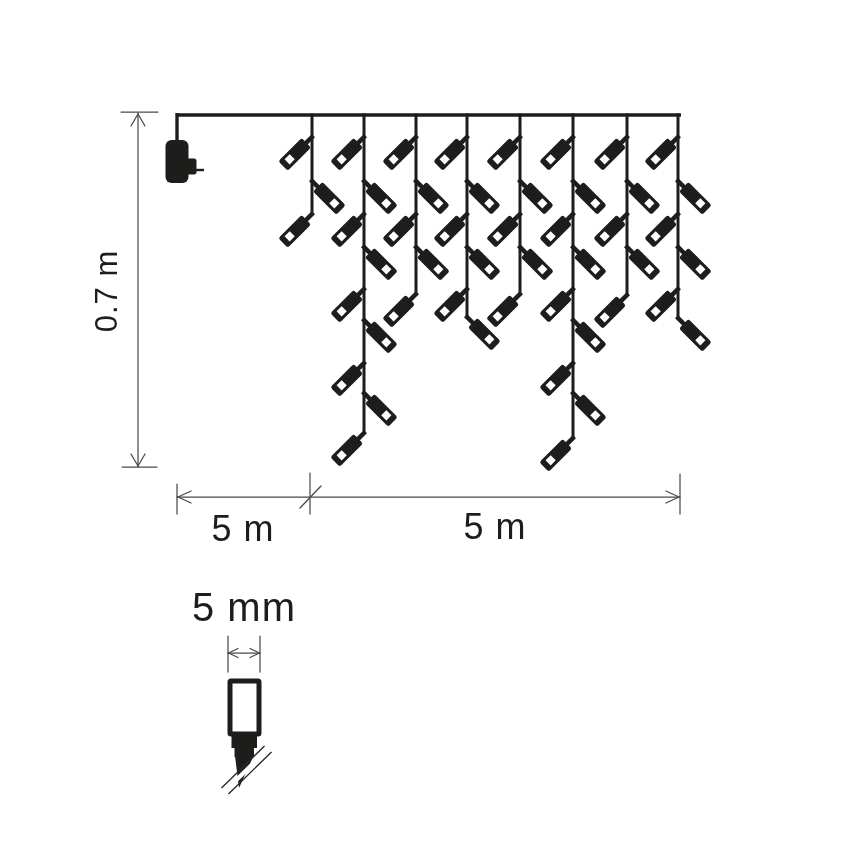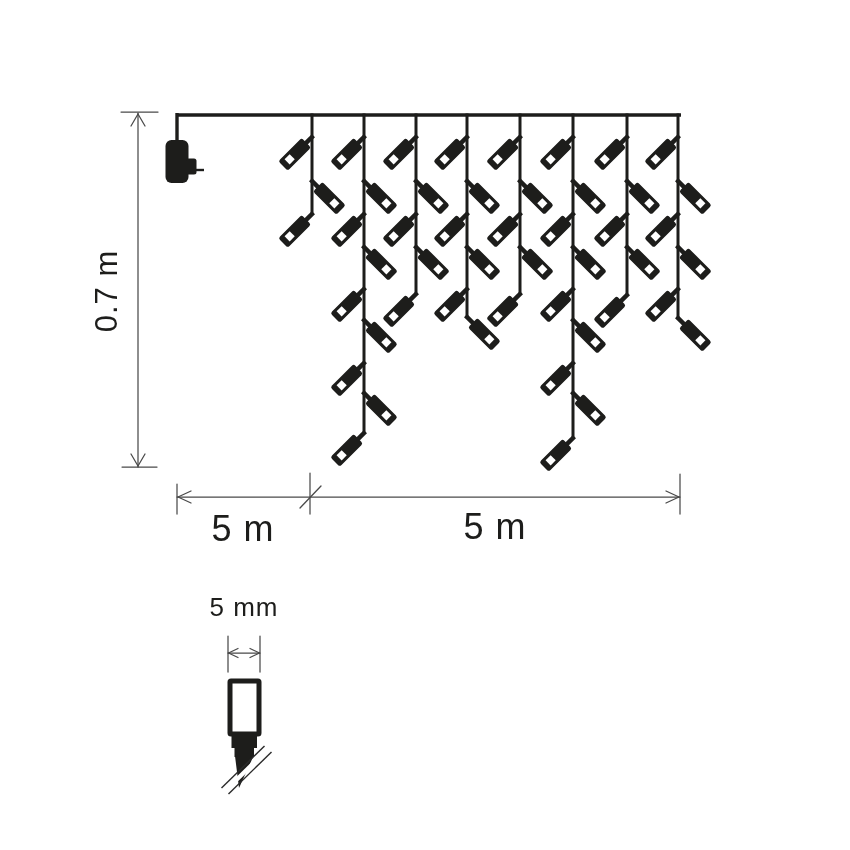--- a/index.html
+++ b/index.html
@@ -27,21 +27,21 @@
     transform: translate(-50%, -50%);
     letter-spacing: 1px;
     line-height: 1;
     user-select: none;
   }
   .lbl.rot {
     transform: translate(-50%, -50%) rotate(-90deg);
   }
   .lbl.size-main { font-size: 36px; text-align: center; }
   .lbl.size-height { font-size: 31px; }
-  .lbl.size-detail { font-size: 26px; }
+  .lbl.size-detail { font-size: 40px; }
 </style>
 </head>
 <body>
 
 <div id="canvas">
   <svg id="diagram-svg" width="850" height="850" viewBox="0 0 850 850">
       <line x1="177" y1="115" x2="681" y2="115" stroke="#1d1d1b" stroke-width="3.4"></line>
       <g>
         <line x1="177" y1="113" x2="177" y2="143" stroke="#1d1d1b" stroke-width="3.4"></line>
         <rect x="165.5" y="140" width="23" height="43" rx="6" fill="#1d1d1b"></rect>

